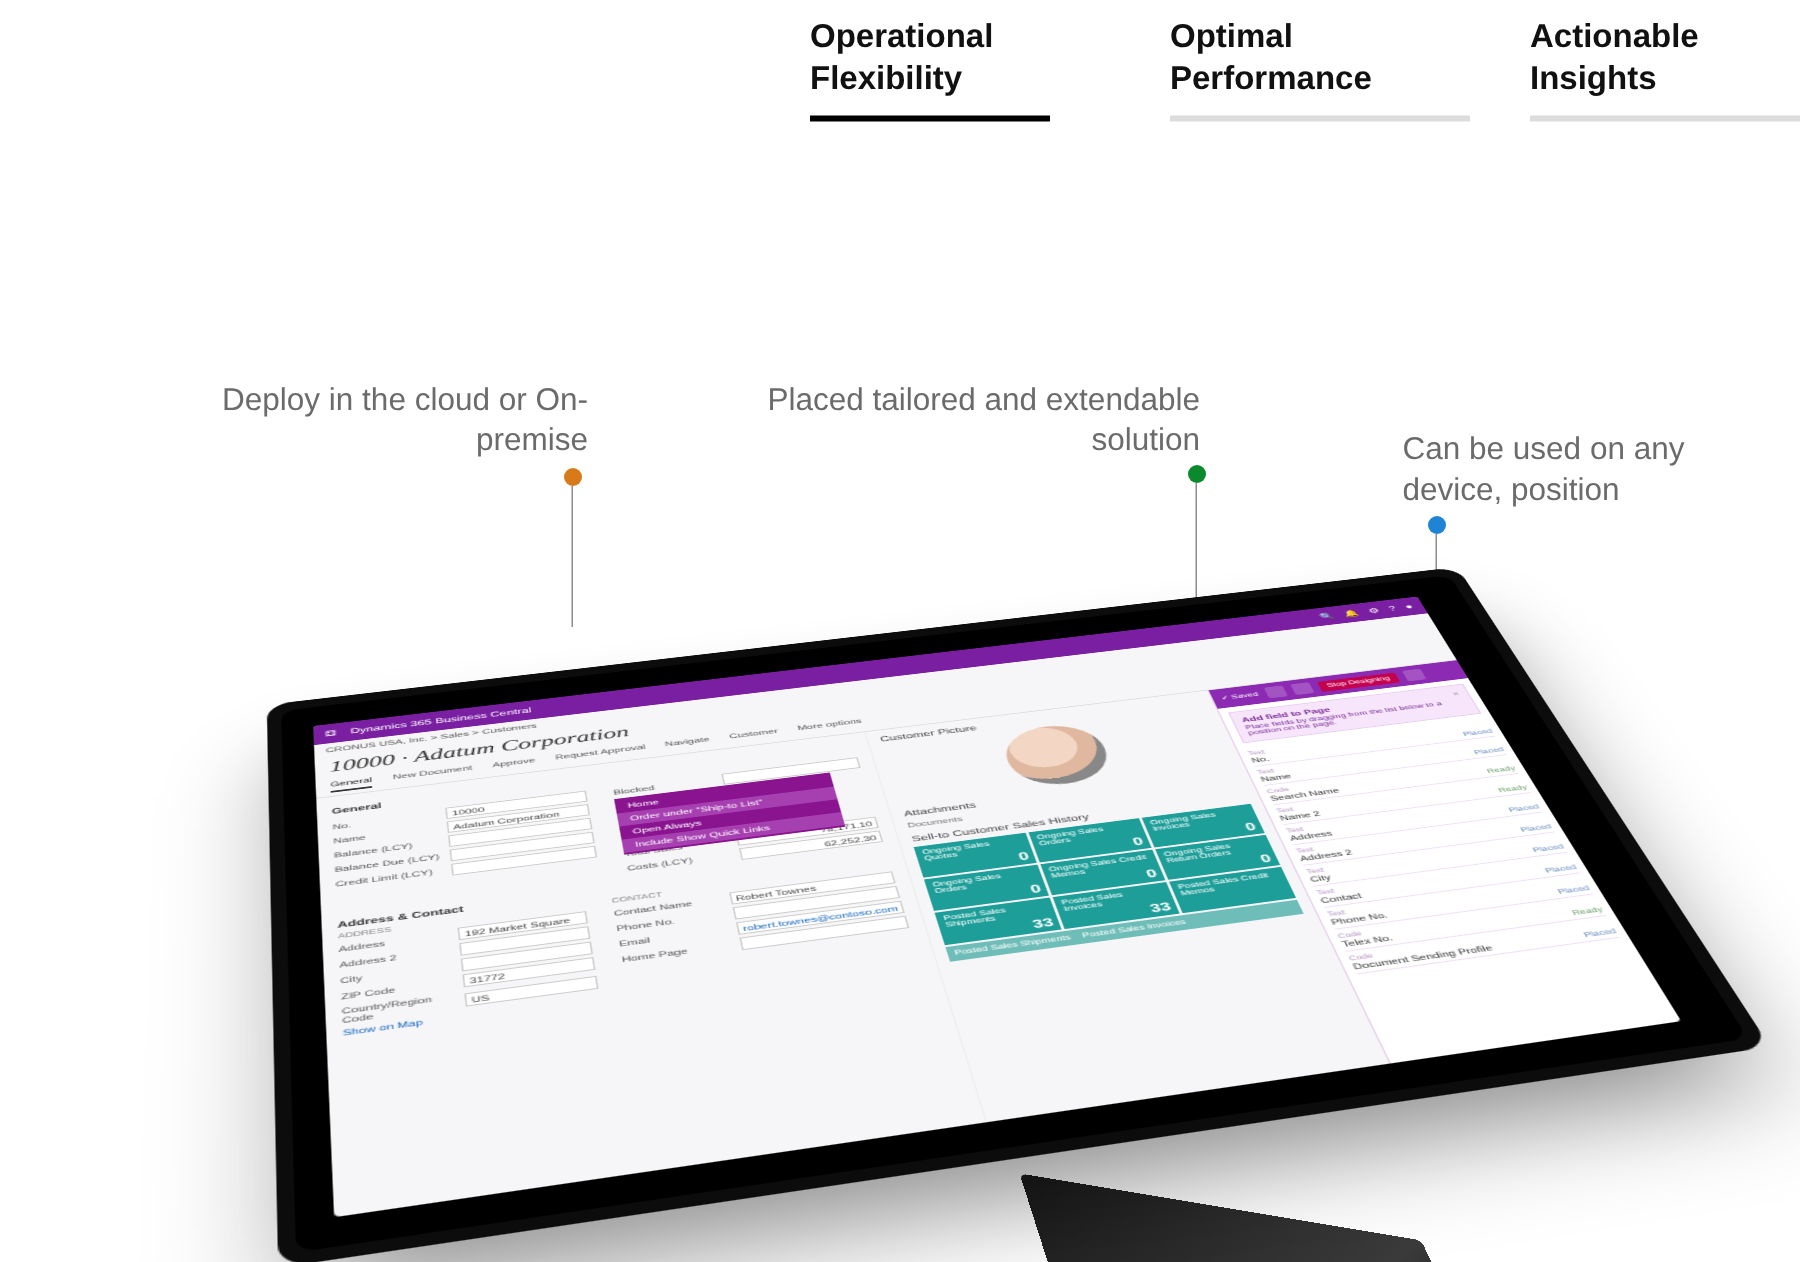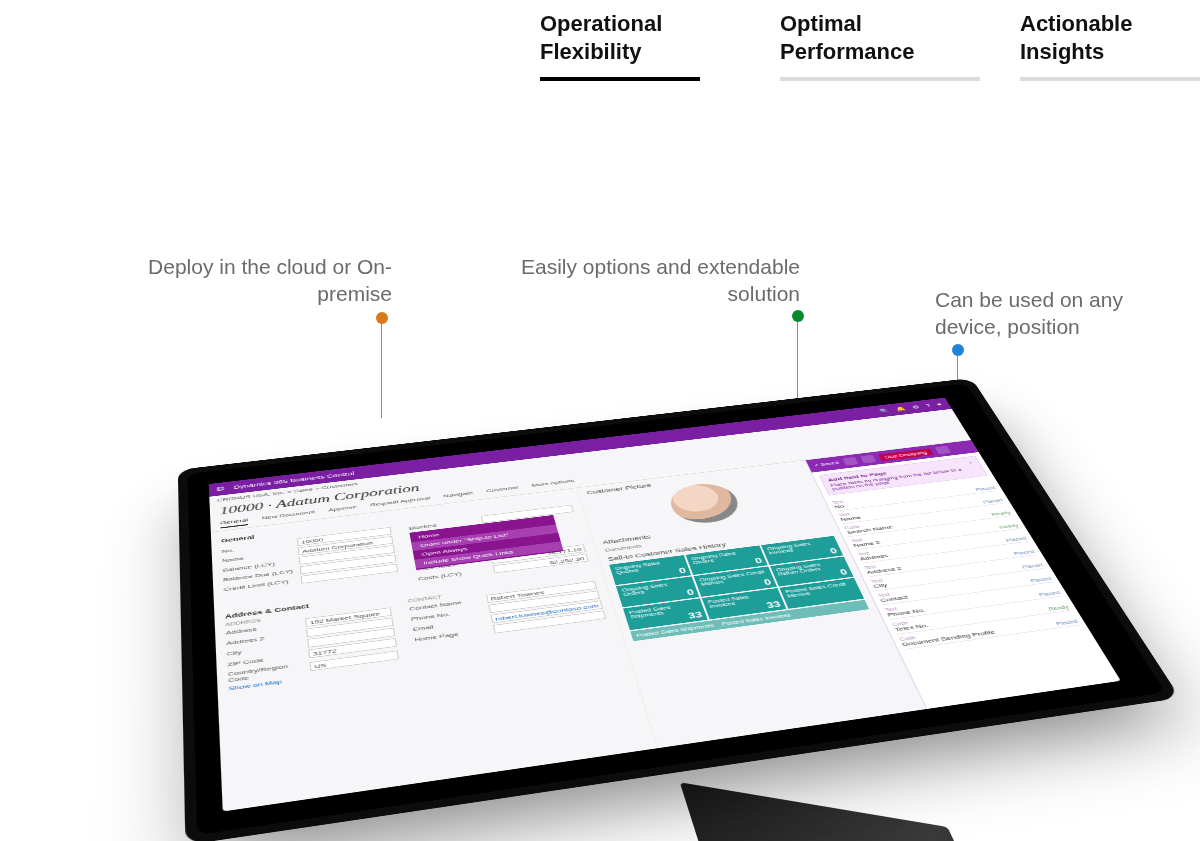--- a/index.html
+++ b/index.html
@@ -170,21 +170,21 @@
     <div class="tab-underline"></div>
   </div>
   <div class="tab">
     <div class="tab-label">Actionable
 Insights</div>
     <div class="tab-underline"></div>
   </div>
 </div>
 
 <div class="callout c1">Deploy in the cloud or On-premise</div>
-<div class="callout c2">Easily options and extendable solution</div>
+<div class="callout c2">Placed tailored and extendable solution</div>
 <div class="callout c3">Can be used on any device, position</div>
 
 <div class="dot orange"></div>
 <div class="dot green"></div>
 <div class="dot blue"></div>
 <div class="leader l1"></div>
 <div class="leader l2"></div>
 <div class="leader l3"></div>
 
 <div class="scene">

